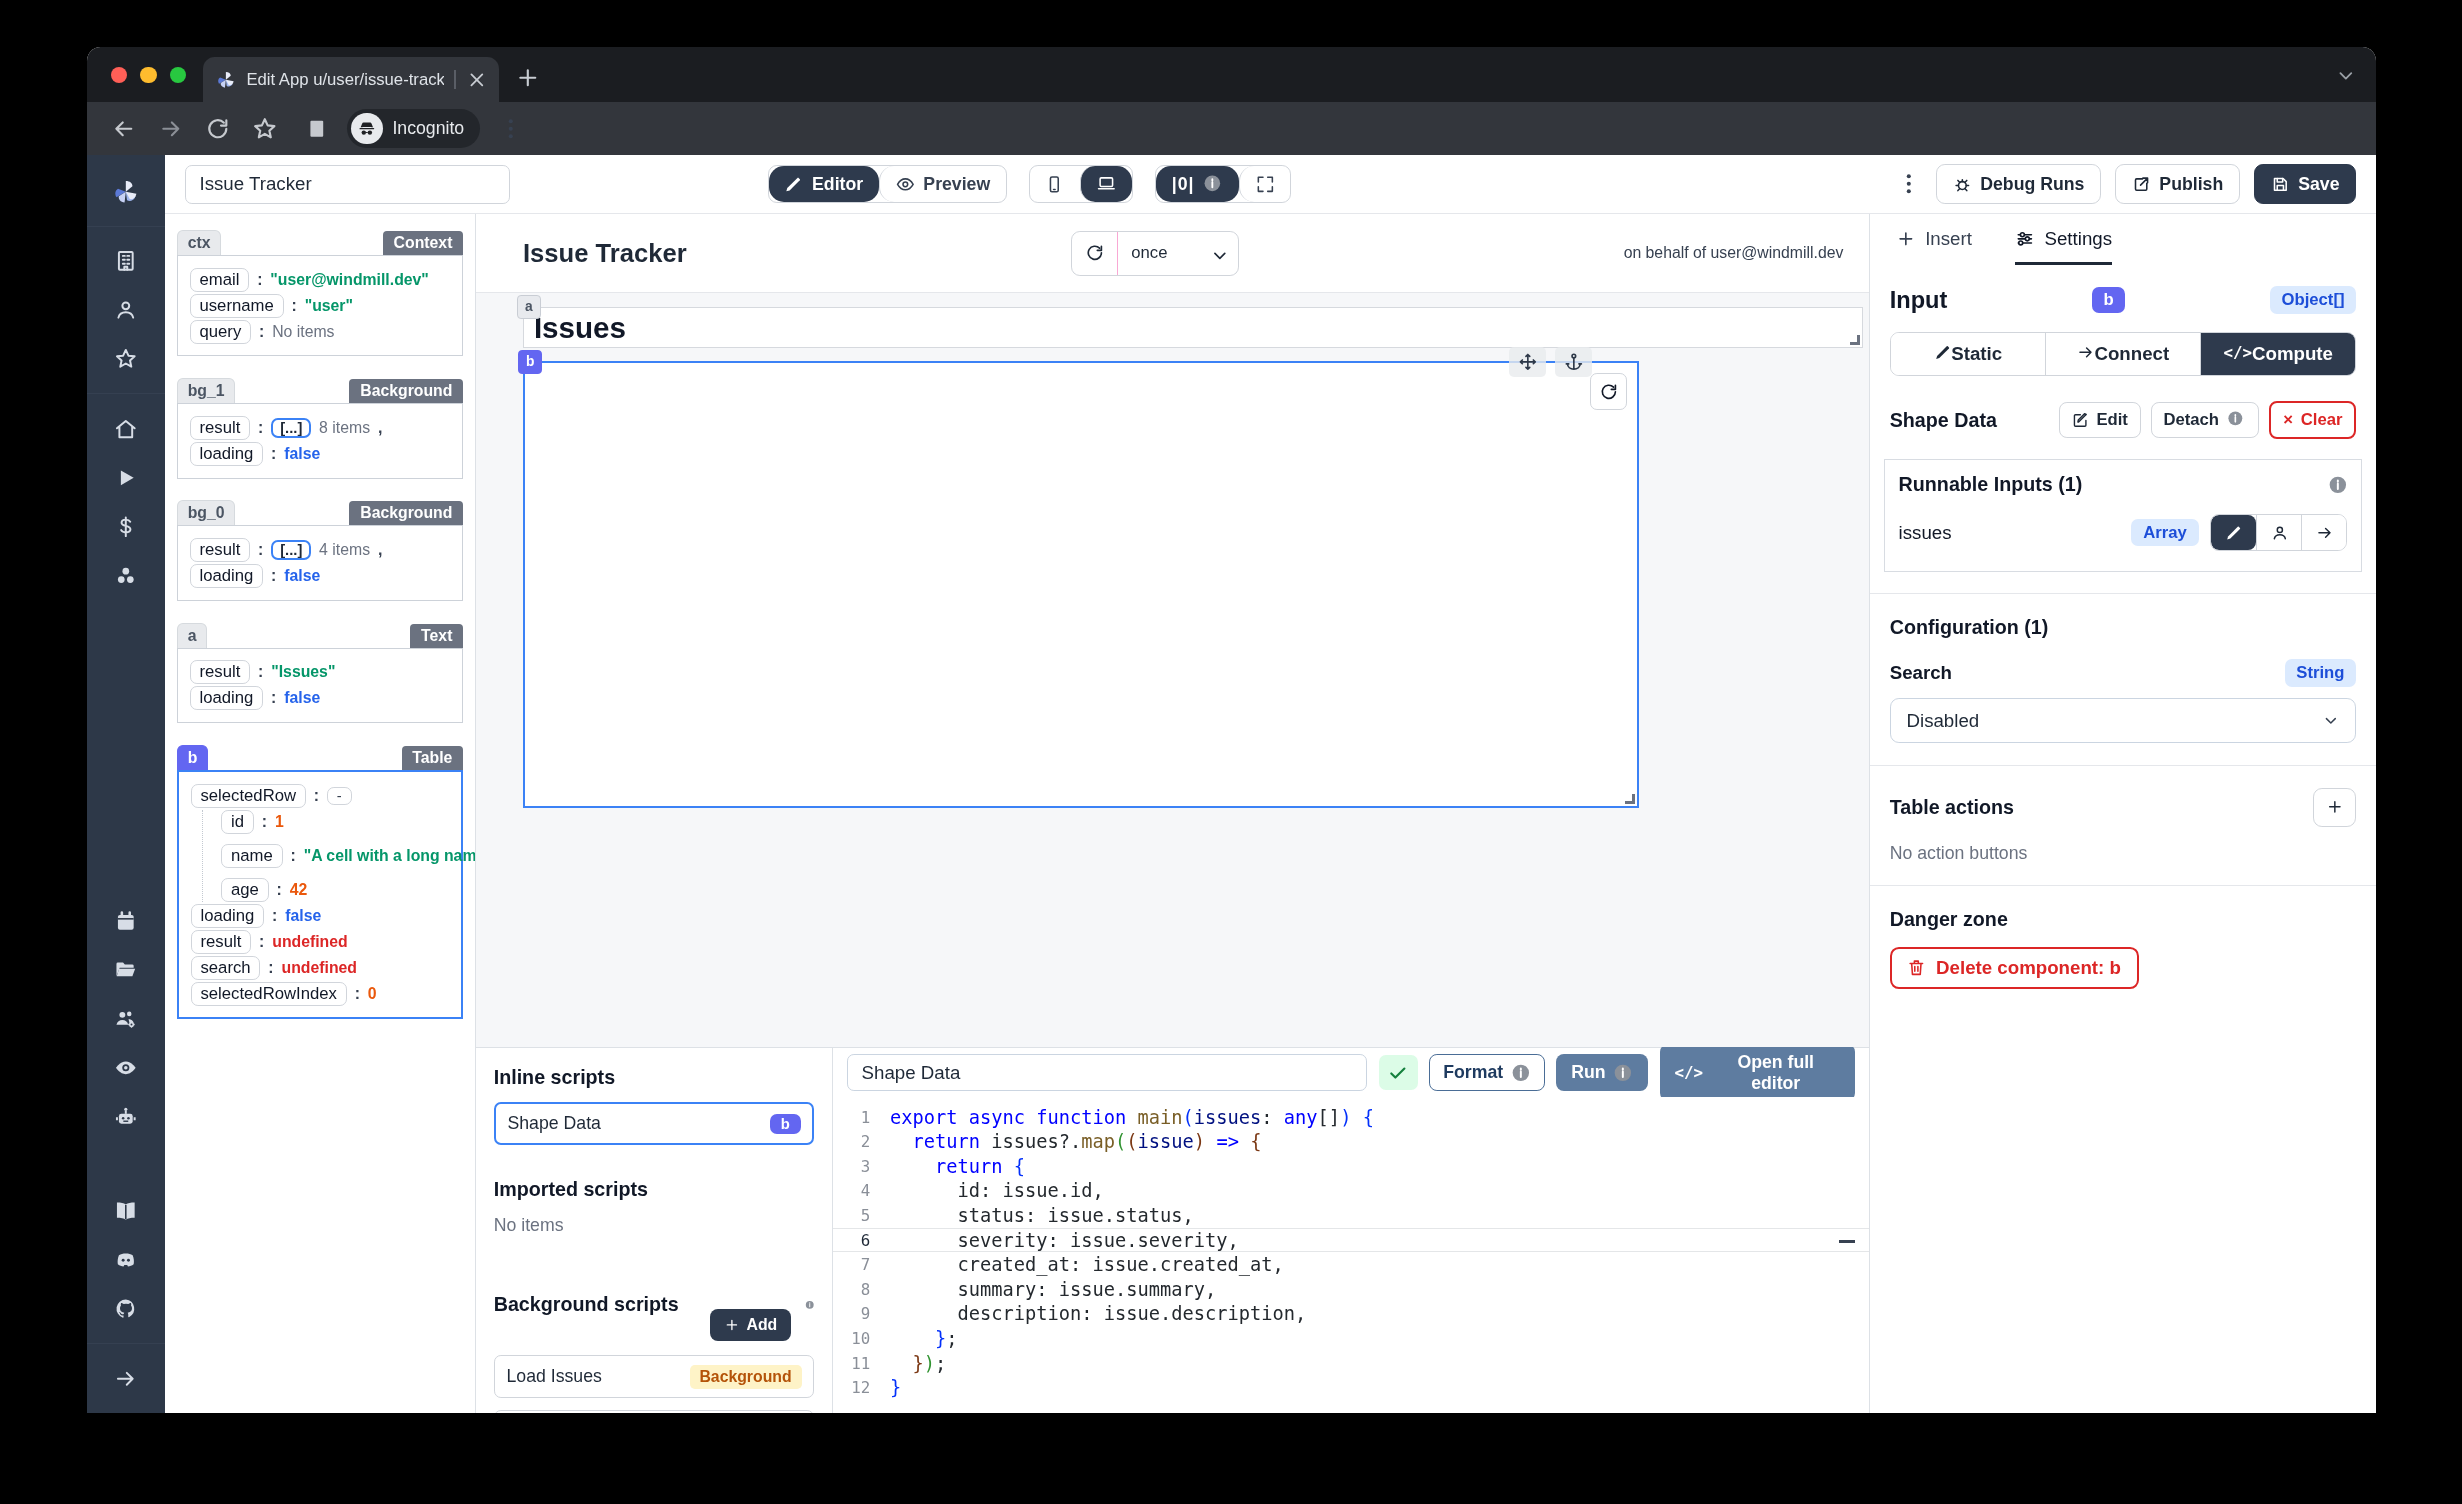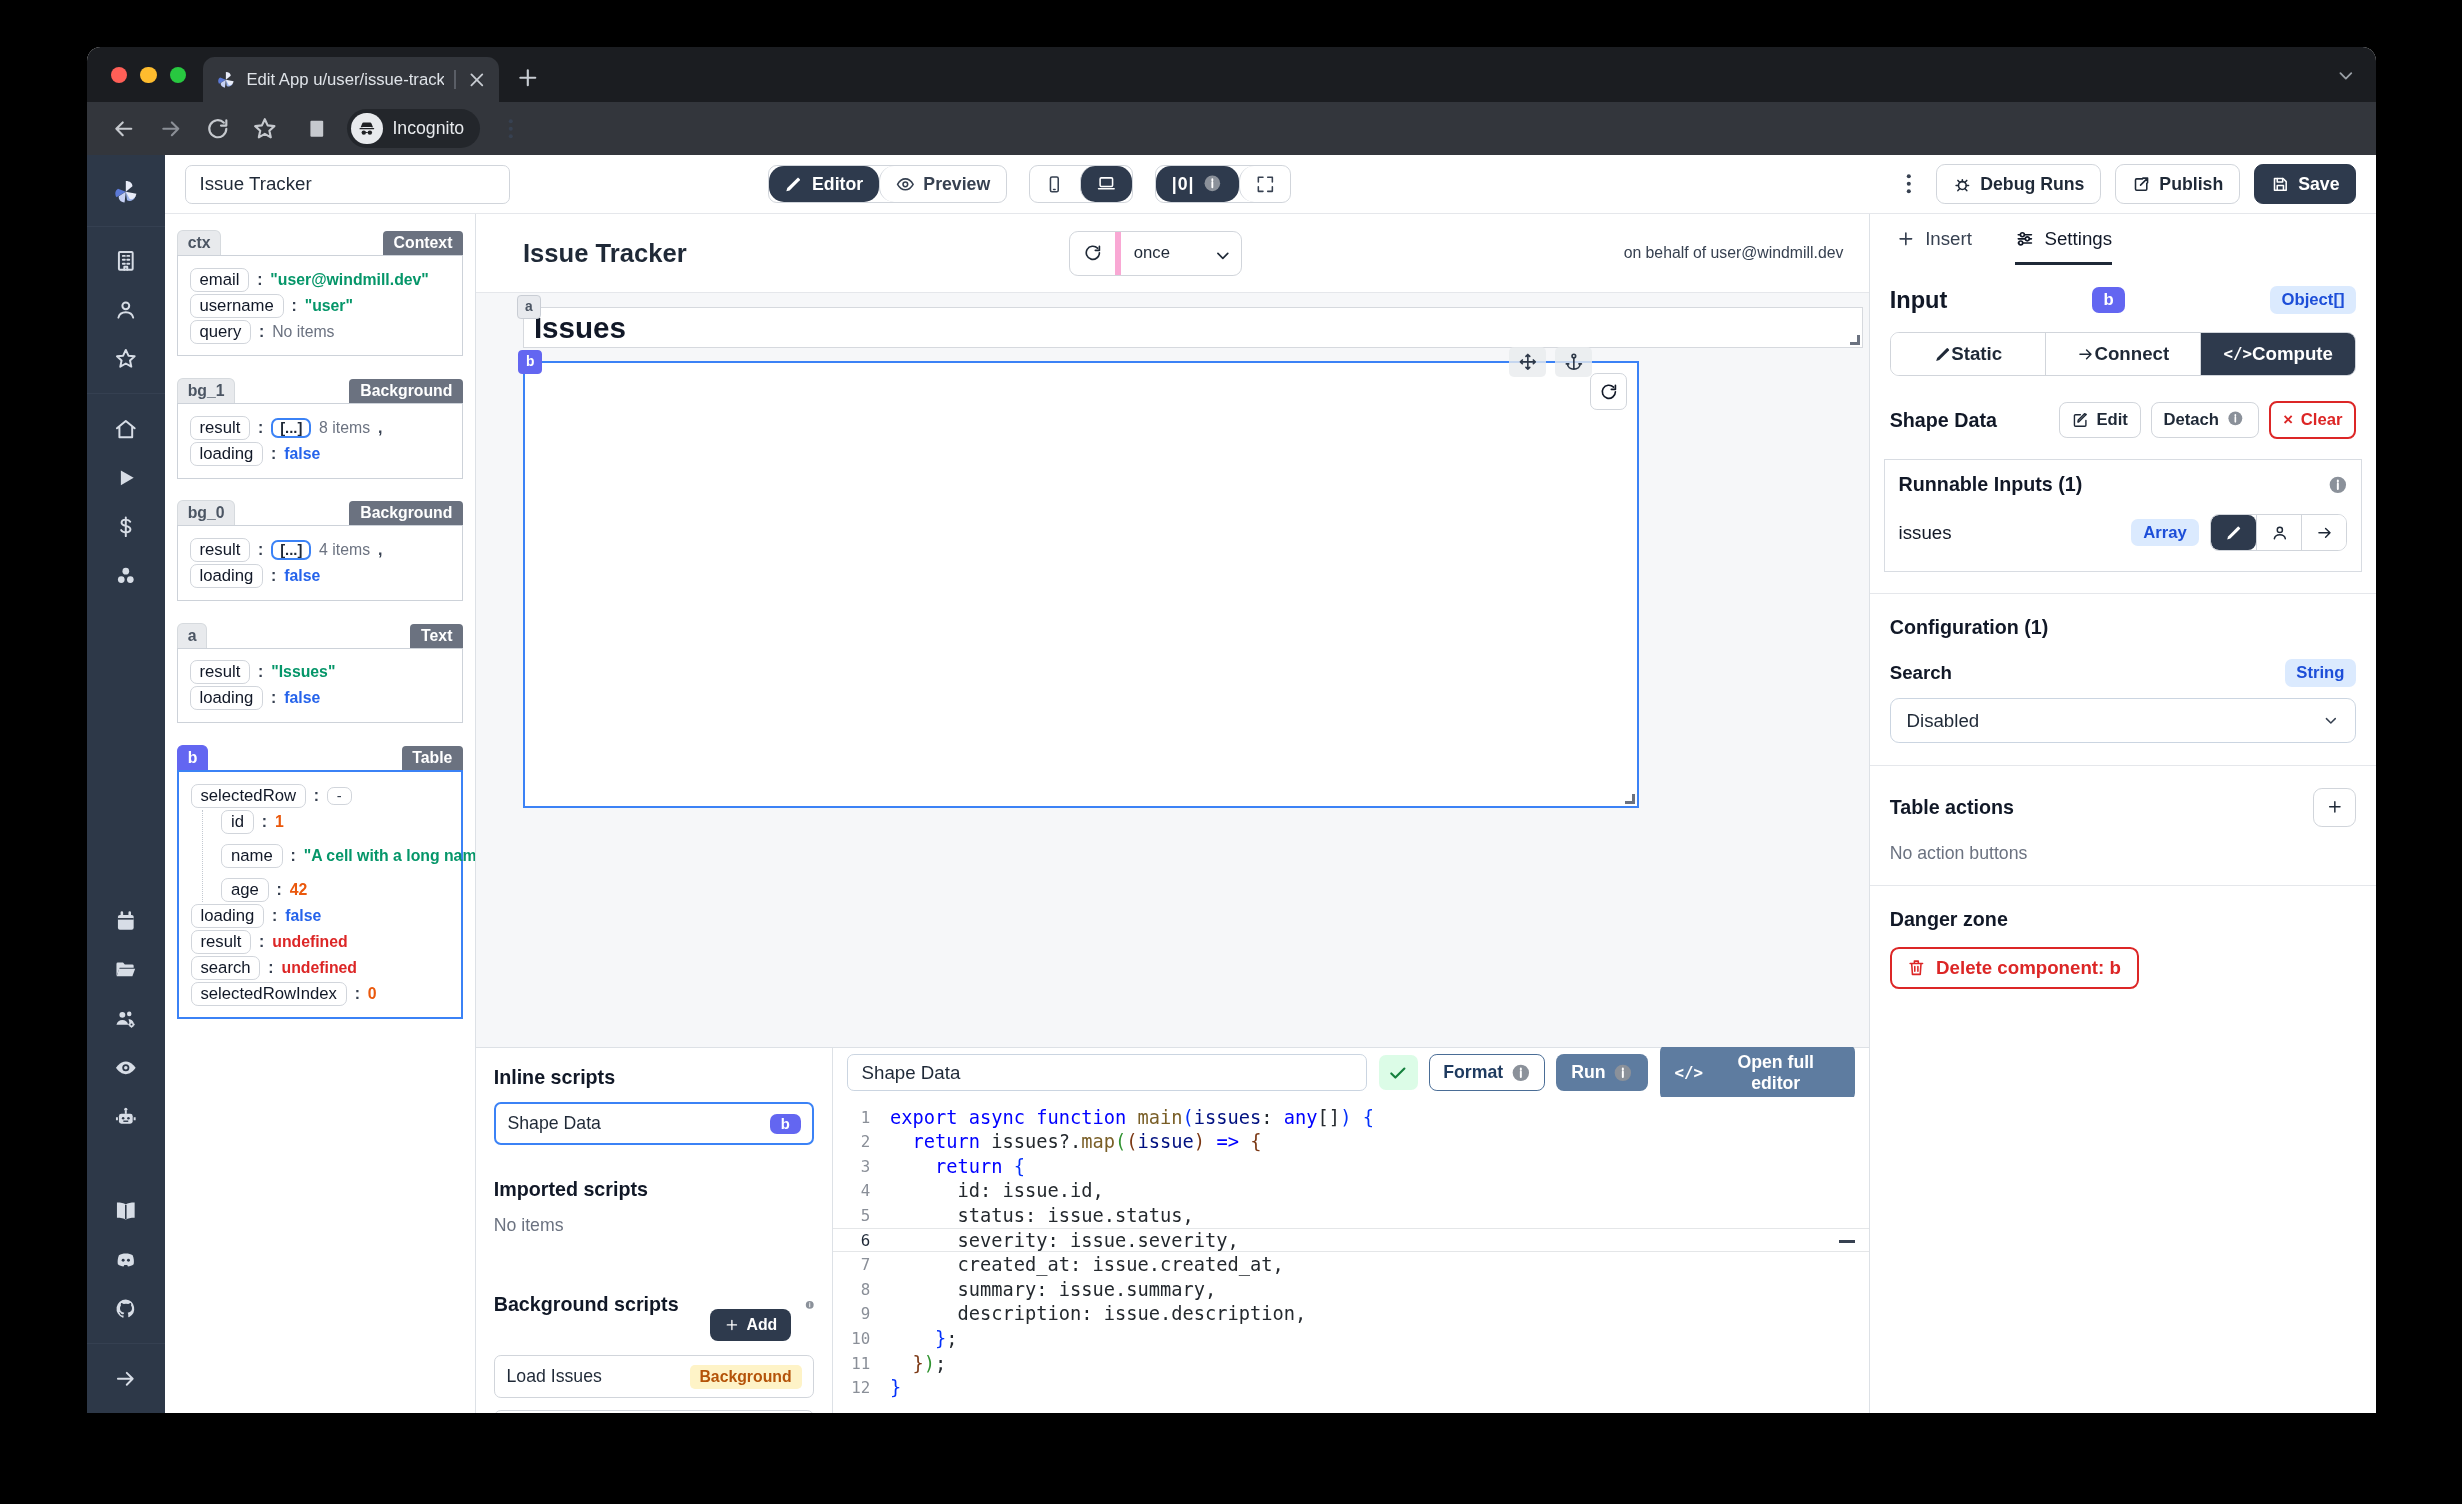--- a/index.html
+++ b/index.html
@@ -93,21 +93,21 @@
   .val-muted{color:#6b7280; font-weight:400; }
   .suffix { color:#374151; font-weight:700; }
   .indent-group { margin-left:11.8px; padding-left:17.7px; border-left:1px dotted #c3c9d1; display:flex; flex-direction:column; gap:9.9px; }
 
   
   .center { flex:1; display:flex; flex-direction:column; min-width:0; }
   .canvas-header { height:79px; background:#fff; border-bottom:1px solid #e5e7eb; display:flex; align-items:center; padding:0 25.6px 0 47px; flex:none; }
   .canvas-title { font-size:25.6px; font-weight:700; color:#1f2937; }
   .refresh-group { margin:0 auto; display:flex; border:1px solid #d1d5db; border-radius:8.9px; overflow:hidden; background:#fff; height:45px; align-items:stretch; }
   .rg-cell { display:flex; align-items:center; padding:0 12.8px; gap:7.9px; }
-  .rg-cell + .rg-cell { border-left:6px solid #f9a8d4;gap:43px; }
+  .rg-cell + .rg-cell { border-left:1px solid #f9a8d4;gap:43px; }
   .rg-cell svg { width:19.7px; height:19.7px; color:#1f2937; }
   .rg-label { font-size:16.7px; color:#1f2937; }
   .chev-sm { width:14.8px; height:14.8px; color:#374151; }
   .on-behalf { font-size:15.8px; color:#374151; }
 
   .canvas { flex:1; position:relative; background:#f6f7f9; overflow:hidden; }
   .comp { position:absolute; background:#fff; border:1px solid #d6d9de; }
   .comp-chip { position:absolute; top:-12.8px; left:-6.9px; background:#e8eaee; border:1px solid #c9cdd4; border-radius:3.9px; padding:0 6.9px; font-size:13.8px; font-weight:700; color:#4b5563; line-height:21.7px; }
   .comp-a { left:47px; top:13.8px; width:1340px; height:41px; }
   .comp-a-text { font-size:29.6px; font-weight:700; color:#111827; line-height:39px; padding-left:9.9px; }
@@ -161,21 +161,21 @@
   .rightpanel { width:507px; border-left:1px solid #dde1e6; padding:9.9px 19.7px 0; flex:none; overflow:hidden; background:#fff; }
   .rp-tabs { display:flex; gap:43px; padding:3.9px 5.9px 0; }
   .rp-tab { display:flex; align-items:center; gap:9.9px; font-size:18.7px; color:#374151; padding-bottom:11.8px; border-bottom:3px solid transparent; }
   .rp-tab svg { width:19.7px; height:19.7px; }
   .rp-tab.active { border-bottom-color:#1f2937; color:#111827; }
   .rp-input-row { display:flex; align-items:center; margin-top:21.7px; }
   .rp-h1 { font-size:23.6px; font-weight:700; color:#111827; }
   .b-chip { background:#6366f1; color:#fff; border-radius:6.9px; padding:3px 11.8px; font-size:16.7px; font-weight:700; margin:0 auto; }
   .type-badge { background:#dbeafe; color:#1d4ed8; font-size:16.7px; font-weight:700; border-radius:6.9px; padding:3.9px 11.8px; }
   .rp-seg { display:flex; border:1px solid #d1d5db; border-radius:8.9px; overflow:hidden; margin-top:17.7px; }
-  .rp-seg-cell { flex:1; display:flex; align-items:center; justify-content:center; gap:0; padding:9.9px 0; font-size:18.7px; font-weight:700; color:#1f2937; background:#fff; border-left:1px solid #d1d5db; }
+  .rp-seg-cell { flex:1; display:flex; align-items:flex-start; justify-content:center; gap:0; padding:9.9px 0; font-size:18.7px; font-weight:700; color:#1f2937; background:#fff; border-left:1px solid #d1d5db; }
   .rp-seg-cell:first-child{border-left:none;}
   .rp-seg-cell.active { background:#2e3a4d; color:#fff; }
   .rp-seg-cell svg { width:18.7px; height:18.7px; }
   .shape-row { display:flex; align-items:center; margin-top:25.6px; gap:9.9px; }
   .shape-label { font-size:19.7px; font-weight:700; color:#111827; flex:1; }
   .sm-btn { display:flex; align-items:center; gap:7.9px; border:1px solid #d1d5db; background:#fff; border-radius:7.9px; padding:6.9px 11.8px; font-size:16.7px; font-weight:700; color:#1f2937; font-family:inherit; }
   .sm-btn svg { width:16.7px; height:16.7px; }
   .sm-btn.danger { border:2px solid #dc2626; color:#dc2626; }
   .rp-divider { border-top:1px solid #e5e7eb; margin:21.7px -19.7px; }
   .runnable-box { border:1px solid #d8dce2; margin:19.7px -5.9px 0; padding:13.8px 13.8px 19.7px; }

